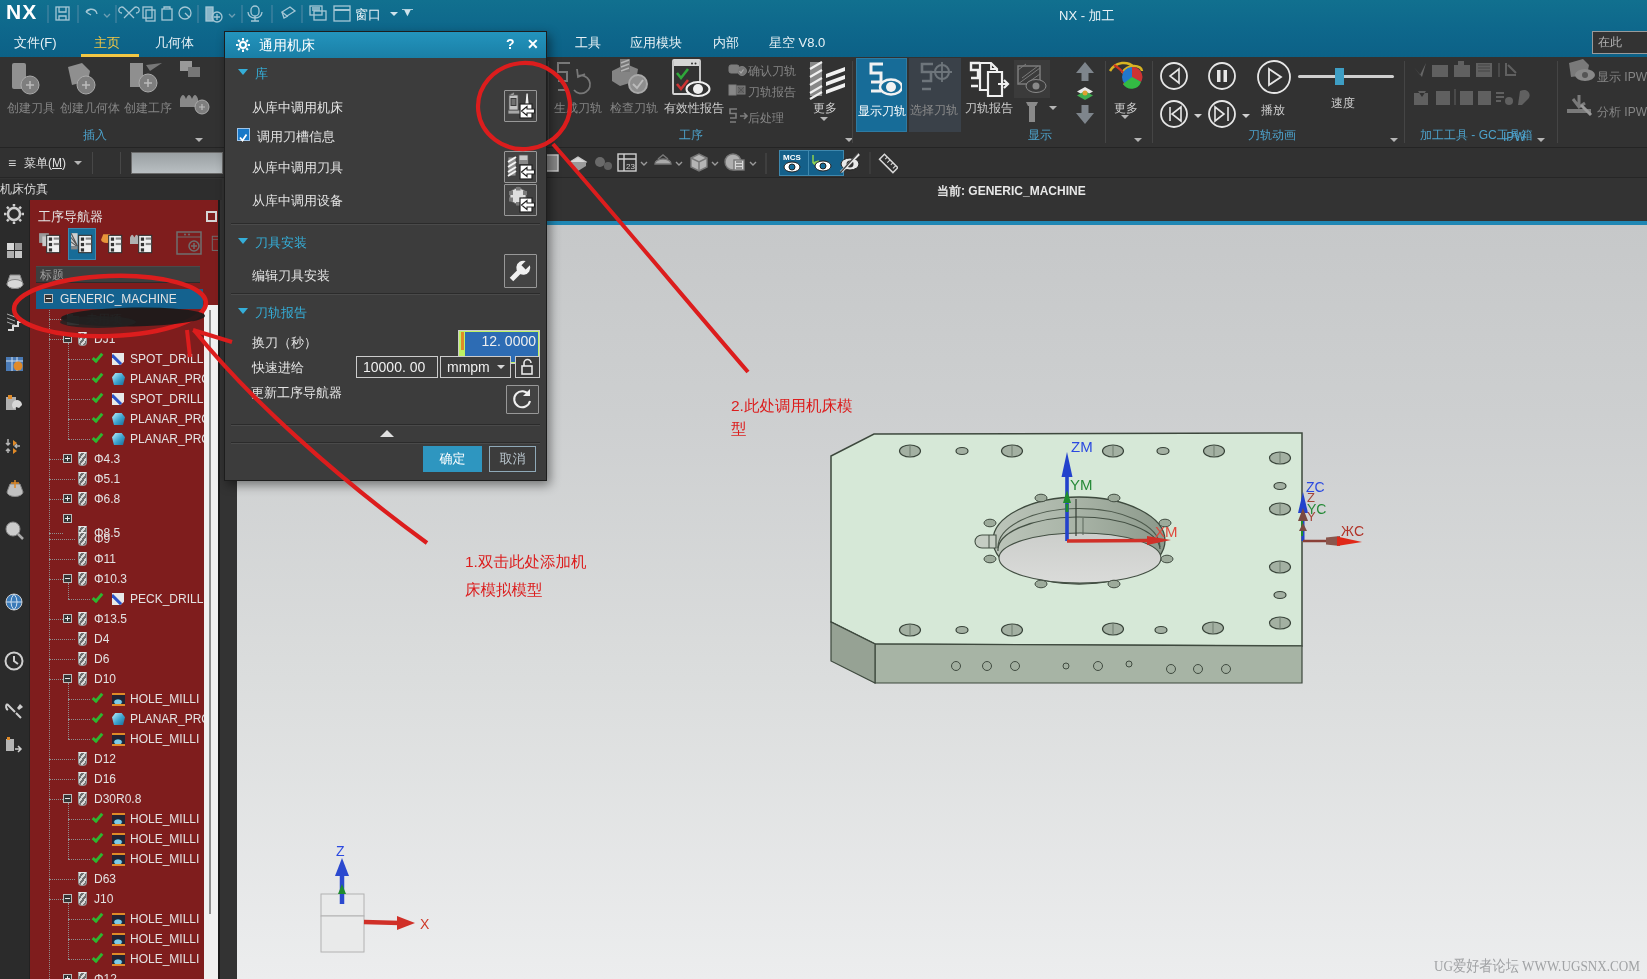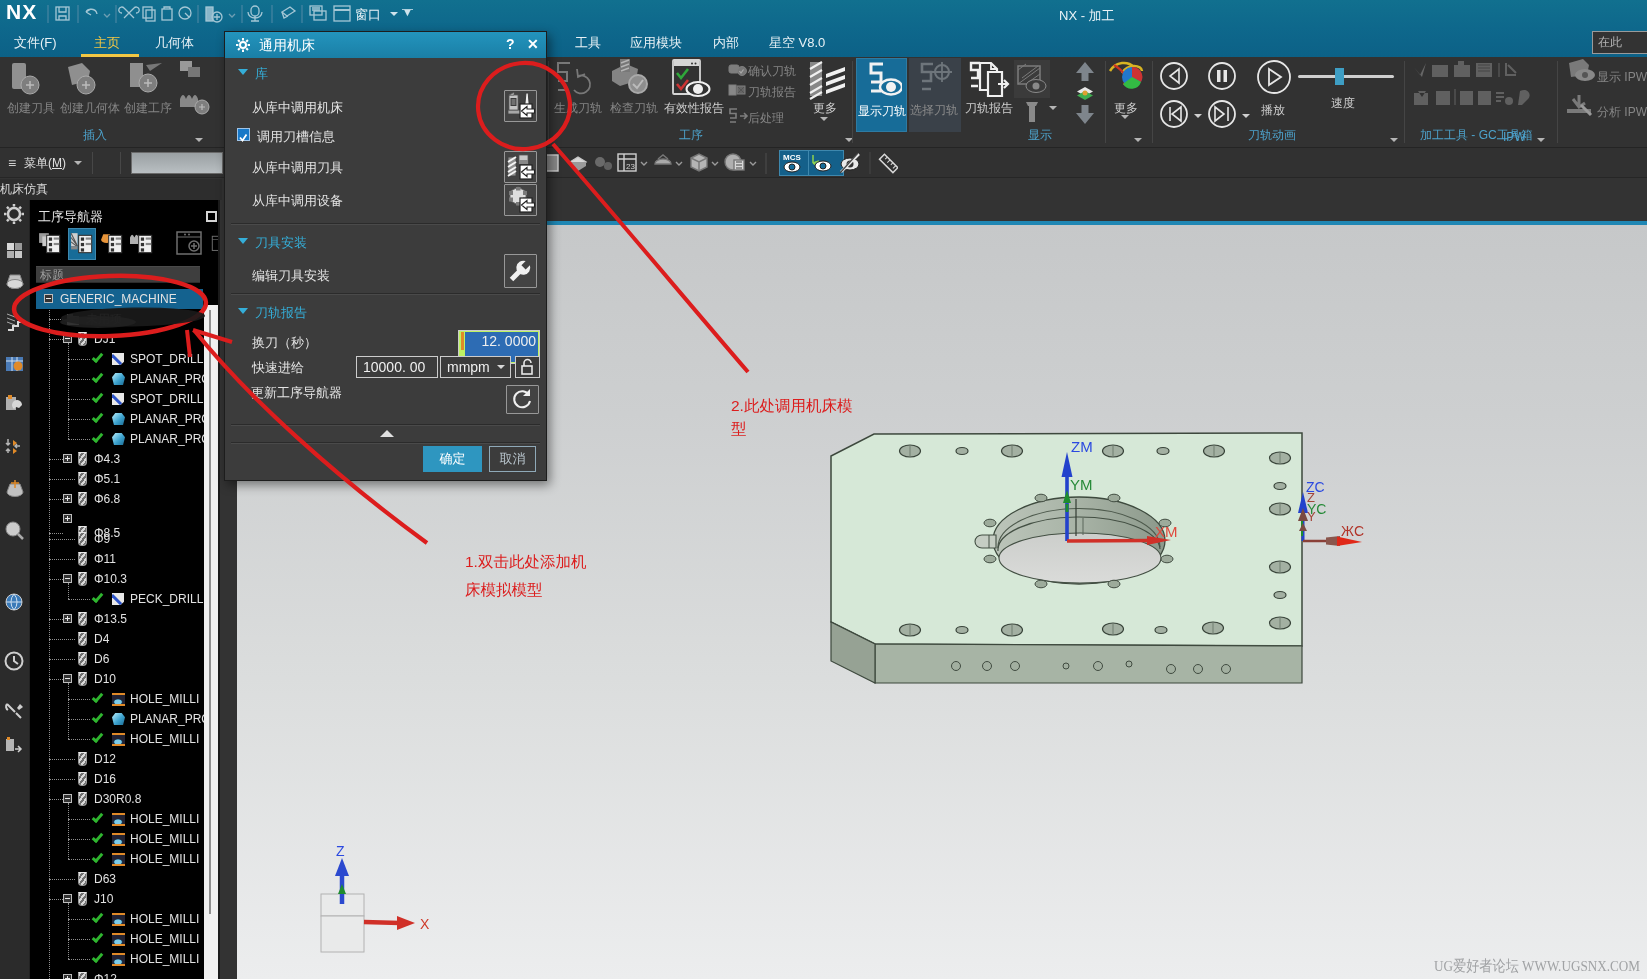--- a/index.html
+++ b/index.html
@@ -11,21 +11,21 @@
 #ribbon{left:0;top:57px;width:1647px;height:91px;background:#323232;border-bottom:1px solid #242424}
 .glabel{position:absolute;bottom:3px;font-size:12px;color:#4da3cd;white-space:nowrap}
 .gsep{position:absolute;top:4px;bottom:4px;width:1px;background:#454545}
 .riblab{position:absolute;font-size:12px;color:#cfcfcf;white-space:nowrap;text-align:center}
 .gray{color:#858585}
 .dda{position:absolute;width:0;height:0;border-left:4px solid transparent;border-right:4px solid transparent;border-top:4px solid #b5b5b5}
 #toolrow{left:0;top:148px;width:1647px;height:30px;background:#313131;border-bottom:1px solid #262626}
 
 #specrow{left:0;top:179px;width:222px;height:21px;background:#2d2d2d;color:#d8d8d8;font-size:12px;line-height:20px}
 #sidebar{left:0;top:200px;width:30px;height:779px;background:#2b2b2b;border-right:1px solid #222}
-#navpanel{left:30px;top:200px;width:190px;height:779px;background:#000000}
+#navpanel{left:30px;top:200px;width:190px;height:779px;background:#7f1d1d}
 #viewbg{left:220px;top:178px;width:1427px;height:801px;background:#333}
 #vplight{left:237px;top:225px;width:1410px;height:754px;background:linear-gradient(180deg,#c6c8c9 0%,#cdcfd0 25%,#dbdddd 60%,#ecedee 100%)}
 #blueline{left:237px;top:221px;width:1410px;height:4px;background:#1f87b4}
 
 .trow{position:absolute;left:0;width:170px;height:20px;line-height:20px;font-size:12px;color:#e2e2e2;white-space:nowrap}
 .xp{position:absolute;top:5px;width:9px;height:9px;border:1px solid #bdbdbd;background:#333;z-index:3}
 .xp i{position:absolute;left:1px;top:3px;width:5px;height:1px;background:#e8e8e8}
 .xp b{position:absolute;left:3px;top:1px;width:1px;height:5px;background:#e8e8e8}
 .tool{position:absolute;top:3px;width:9px;height:14px;background:repeating-linear-gradient(125deg,#d8d8d8 0 2px,#707070 2px 4px);border-radius:0 0 4px 4px;border:1px solid #999;border-top:1px solid #e8e8e8}
 .chk{position:absolute;top:5px;width:11px;height:6px;border-left:3px solid #2fb52f;border-bottom:3px solid #2fb52f;transform:rotate(-49deg)}
@@ -48,20 +48,23 @@
 #cancelbtn{position:absolute;background:#3c3c3c;border:1px solid #8fa9b8;color:#b8c4cc;font-size:13px;text-align:center}
 
 .eyetile{position:absolute;top:2px;width:36px;height:26px;background:#14608a;border:1px solid #3e88ae}
 #annot{left:0;top:0;z-index:60;pointer-events:none}
 #modelsvg{left:0;top:0;z-index:5;pointer-events:none}
 .panel-z{z-index:10}
 #dlg{z-index:40}
 </style></head><body>
 <div id="page">
 <div class="ab" id="viewbg"></div>
+<div class="ab" style="left:220px;top:178px;width:1427px;height:43px;background:#333;color:#e8e8e8;font-size:12px;font-weight:bold">
+      <span style="position:absolute;left:717px;top:5px">当前:  GENERIC_MACHINE</span>
+    </div>
 <div class="ab" id="blueline"></div>
 <div class="ab" id="vplight"></div>
 <div class="ab" id="titlebar">
 <span class="ab" style="left:6px;top:0px;color:#fff;font-size:21px;font-weight:bold;letter-spacing:1px">NX</span>
 <svg class="ab" style="left:46px;top:2px" width="400" height="24" viewBox="0 0 400 24">
 <g stroke="#bfd7e2" fill="none" stroke-width="1.3" opacity=".85">
 <line x1="2" y1="3" x2="2" y2="21" stroke="#4e88a5"></line>
 <rect x="10" y="5" width="13" height="13"></rect>
           <path d="M13 5v5h7v-5M13 18v-4h7v4"></path>
 <line x1="32" y1="3" x2="32" y2="21" stroke="#4e88a5"></line>

